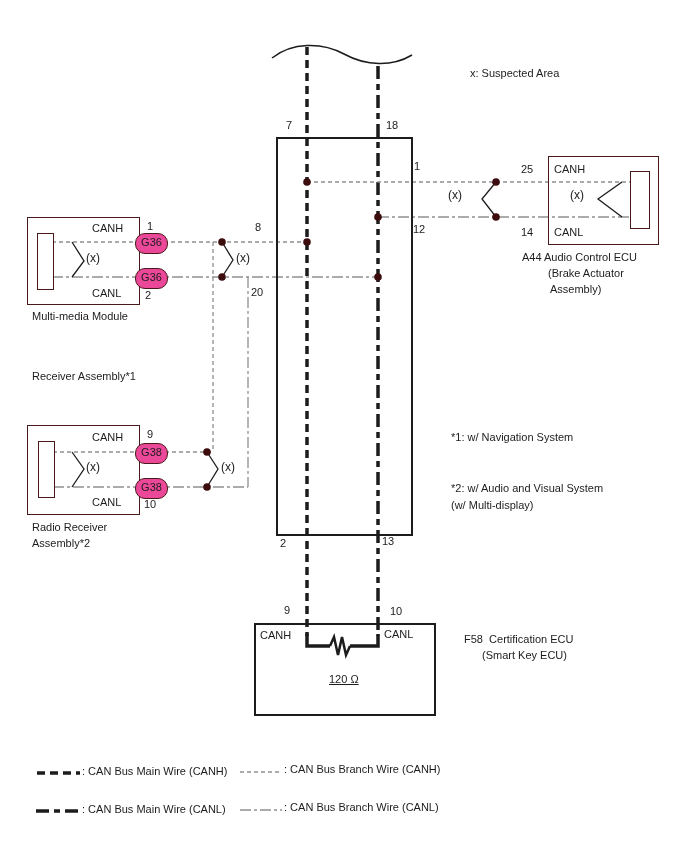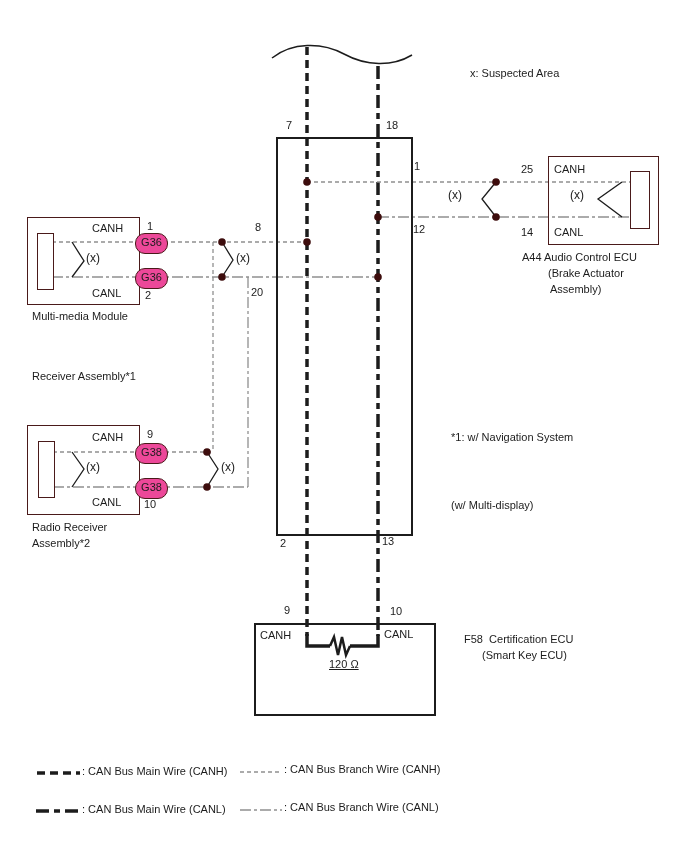--- a/index.html
+++ b/index.html
@@ -136,27 +136,28 @@
   <div class="lbl" style="left:521px;top:225px;">14</div>
   <div class="lbl" style="left:554px;top:162px;">CANH</div>
   <div class="lbl" style="left:554px;top:225px;">CANL</div>
   <div class="lbl sm" style="left:448px;top:188px;">(x)</div>
   <div class="lbl sm" style="left:570px;top:188px;">(x)</div>
   <div class="lbl" style="left:522px;top:250px;">A44 Audio Control ECU</div>
   <div class="lbl" style="left:548px;top:266px;">(Brake Actuator</div>
   <div class="lbl" style="left:550px;top:282px;">Assembly)</div>
 
   <div class="lbl" style="left:451px;top:430px;">*1: w/ Navigation System</div>
+  <div class="lbl" style="left:451px;top:481px;">*2: w/ Audio and Visual System</div>
   <div class="lbl" style="left:451px;top:498px;">(w/ Multi-display)</div>
 
   <div class="lbl" style="left:284px;top:603px;">9</div>
   <div class="lbl" style="left:390px;top:604px;">10</div>
   <div class="lbl" style="left:260px;top:628px;">CANH</div>
   <div class="lbl" style="left:384px;top:627px;">CANL</div>
-  <div class="lbl" style="left:329px;top:657px;text-decoration:underline;">120 Ω</div>
+  <div class="lbl" style="left:329px;top:672px;text-decoration:underline;">120 Ω</div>
   <div class="lbl" style="left:464px;top:632px;">F58  Certification ECU</div>
   <div class="lbl" style="left:482px;top:648px;">(Smart Key ECU)</div>
 
   <div class="lbl" style="left:82px;top:764px;">: CAN Bus Main Wire (CANH)</div>
   <div class="lbl" style="left:284px;top:762px;">: CAN Bus Branch Wire (CANH)</div>
   <div class="lbl" style="left:82px;top:802px;">: CAN Bus Main Wire (CANL)</div>
   <div class="lbl" style="left:284px;top:800px;">: CAN Bus Branch Wire (CANL)</div>
 
 </div>
 

